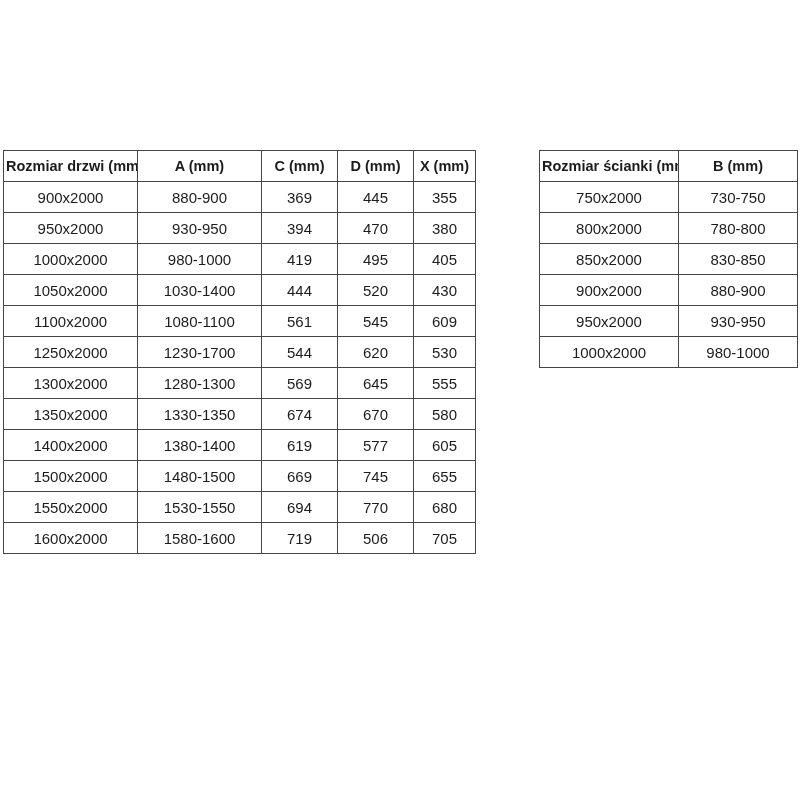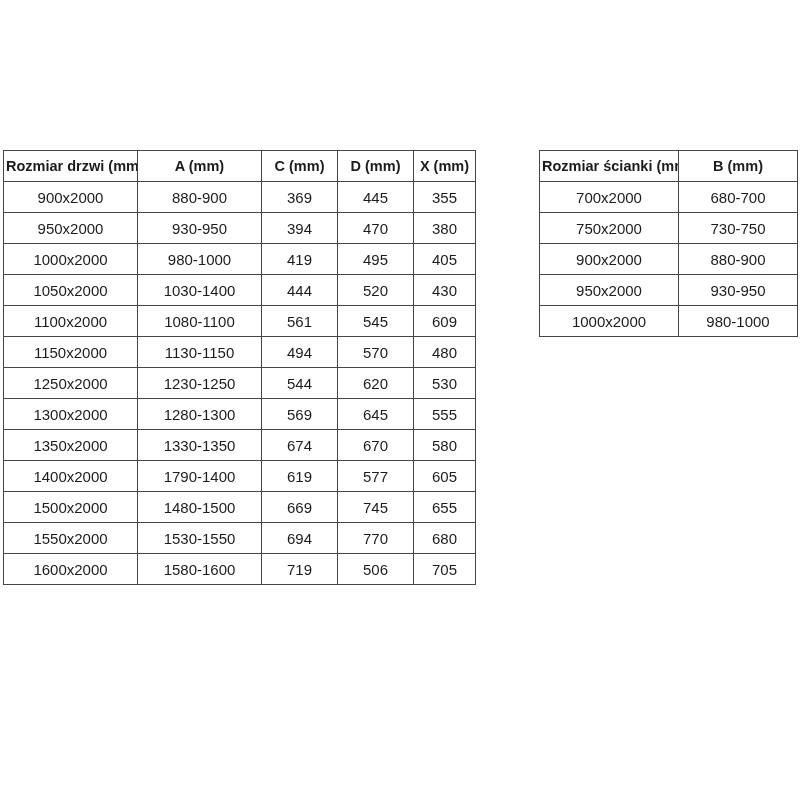--- a/index.html
+++ b/index.html
@@ -100,50 +100,43 @@
           <td>430</td>
         </tr>
         <tr>
           <td>1100x2000</td>
           <td>1080-1100</td>
           <td>561</td>
           <td>545</td>
           <td>609</td>
         </tr>
         <tr>
-          <td>1150x2000</td>
-          <td>1130-1150</td>
-          <td>494</td>
-          <td>570</td>
-          <td>480</td>
-        </tr>
-        <tr>
           <td>1250x2000</td>
-          <td>1230-1250</td>
+          <td>1230-1700</td>
           <td>544</td>
           <td>620</td>
           <td>530</td>
         </tr>
         <tr>
           <td>1300x2000</td>
           <td>1280-1300</td>
           <td>569</td>
           <td>645</td>
           <td>555</td>
         </tr>
         <tr>
           <td>1350x2000</td>
           <td>1330-1350</td>
           <td>674</td>
           <td>670</td>
           <td>580</td>
         </tr>
         <tr>
           <td>1400x2000</td>
-          <td>1790-1400</td>
+          <td>1380-1400</td>
           <td>619</td>
           <td>577</td>
           <td>605</td>
         </tr>
         <tr>
           <td>1500x2000</td>
           <td>1480-1500</td>
           <td>669</td>
           <td>745</td>
           <td>655</td>
@@ -171,28 +164,32 @@
       <col style="width:119px">
     </colgroup>
     <thead>
       <tr>
           <th>Rozmiar ścianki (mm)</th>
           <th>B (mm)</th>
         </tr>
     </thead>
     <tbody>
         <tr>
-          <td>700x2000</td>
-          <td>680-700</td>
-        </tr>
-        <tr>
           <td>750x2000</td>
           <td>730-750</td>
         </tr>
         <tr>
+          <td>800x2000</td>
+          <td>780-800</td>
+        </tr>
+        <tr>
+          <td>850x2000</td>
+          <td>830-850</td>
+        </tr>
+        <tr>
           <td>900x2000</td>
           <td>880-900</td>
         </tr>
         <tr>
           <td>950x2000</td>
           <td>930-950</td>
         </tr>
         <tr>
           <td>1000x2000</td>
           <td>980-1000</td>

